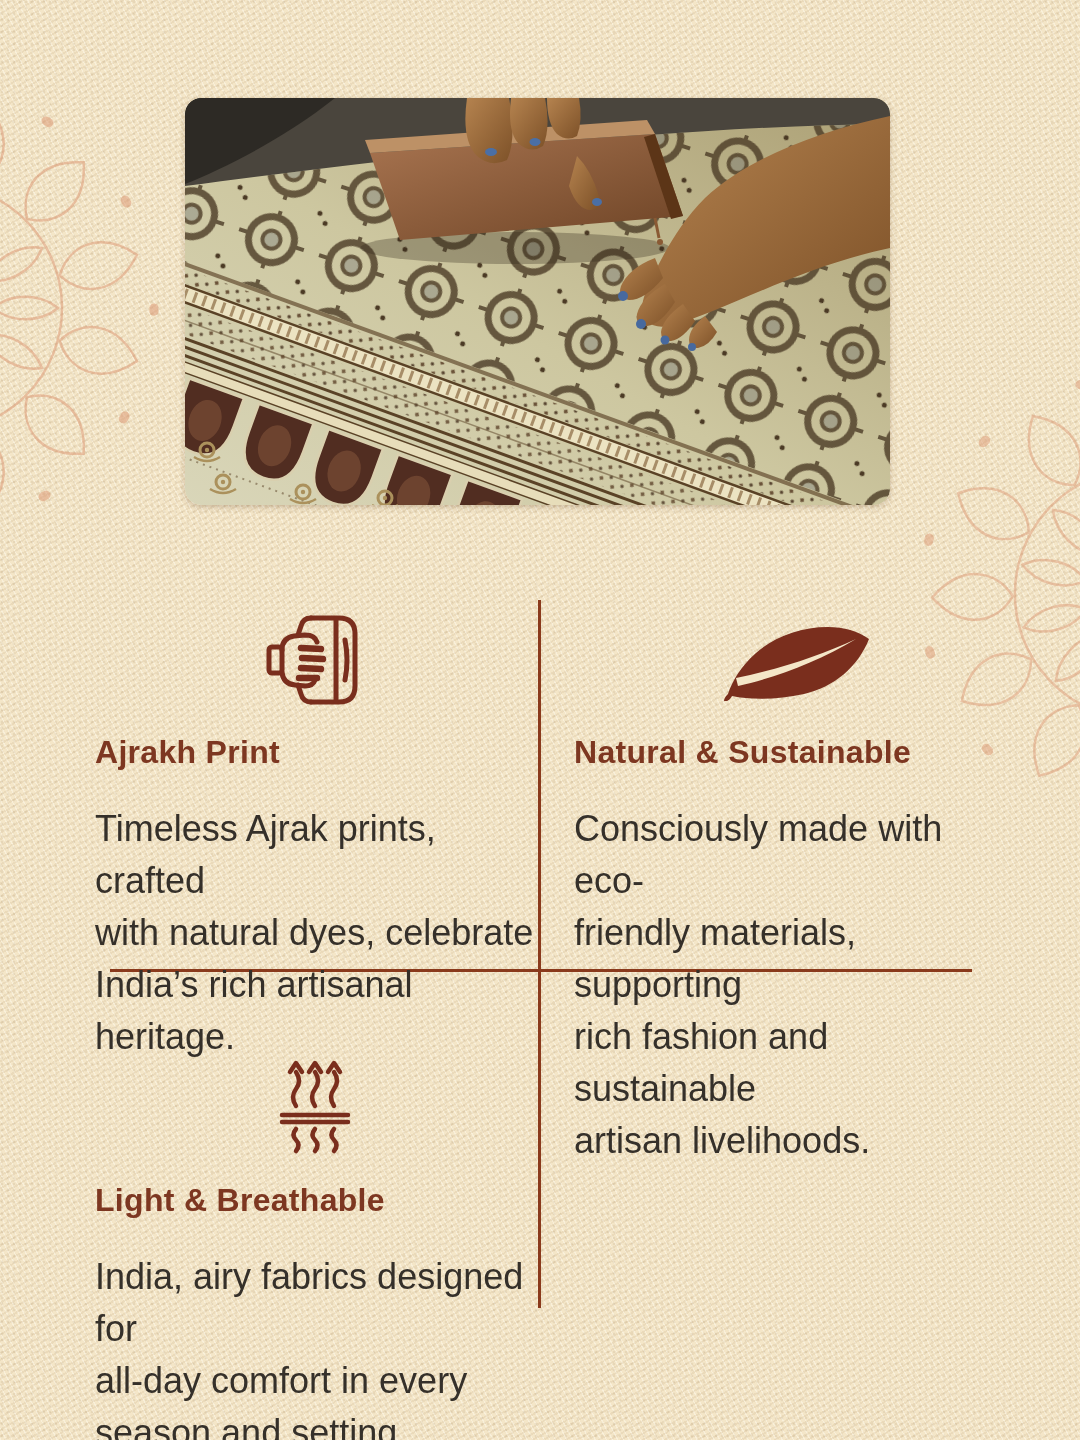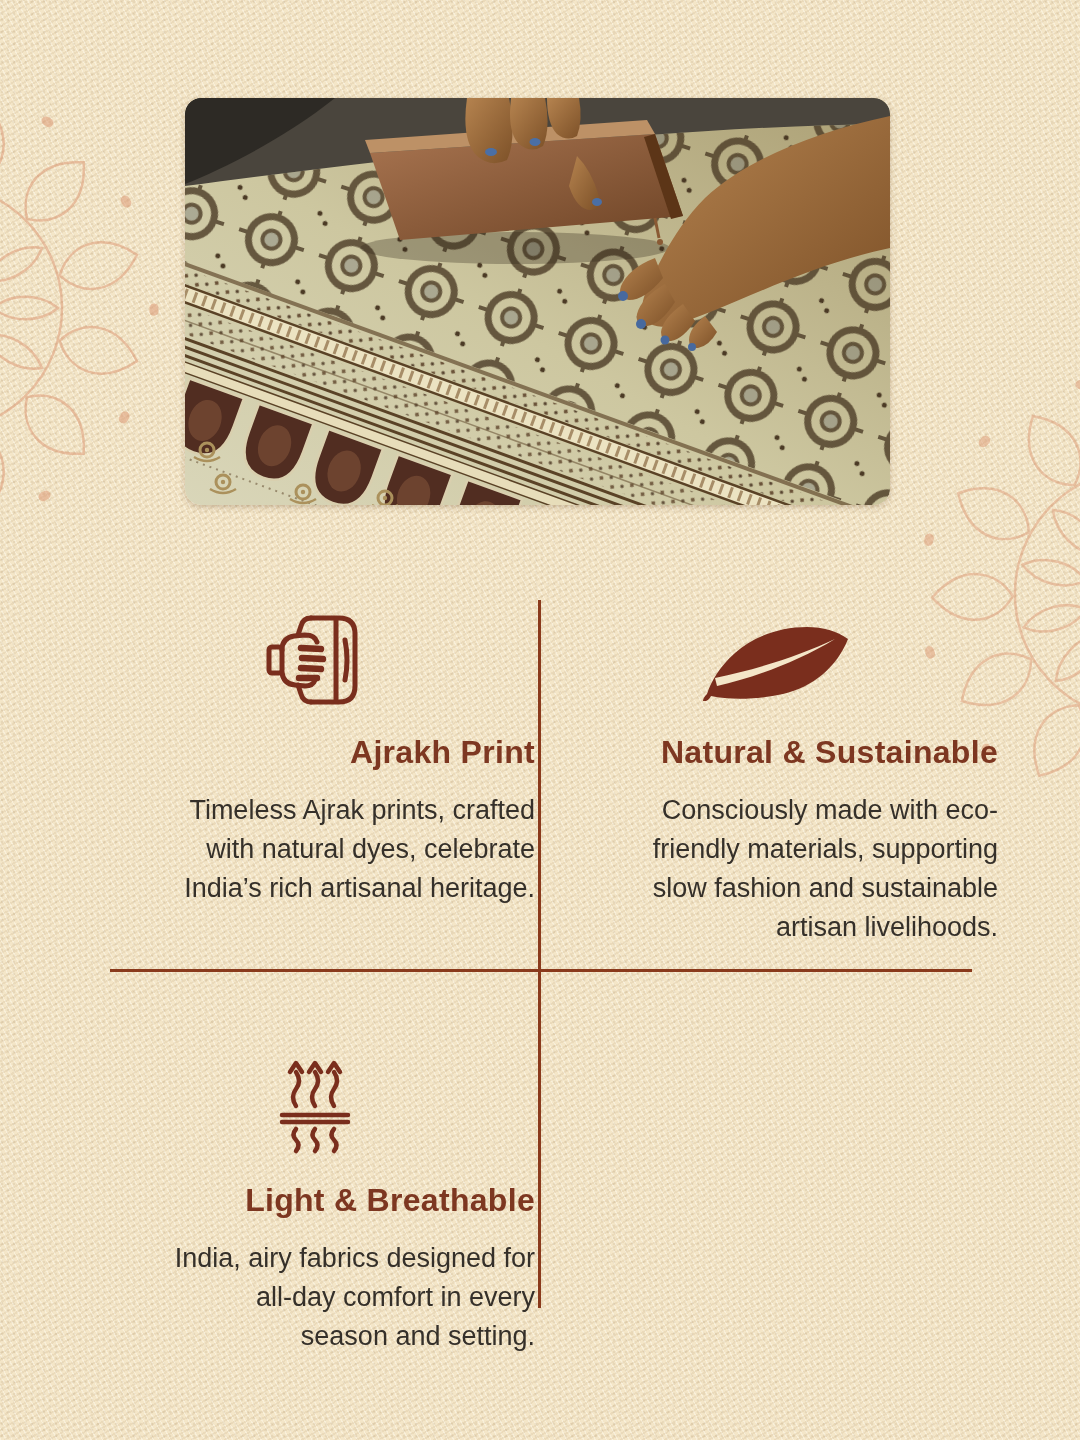--- a/index.html
+++ b/index.html
@@ -18,29 +18,29 @@
   .m-left{left:-292px;top:78px;width:460px;height:460px;opacity:.55}
   .m-right{left:908px;top:362px;width:464px;height:464px;opacity:.5;transform:rotate(14deg)}
   .hero{
     position:absolute;left:185px;top:98px;width:705px;height:407px;
     border-radius:16px;overflow:hidden;box-shadow:0 2px 6px rgba(90,60,30,.25);
   }
   .hero svg{display:block;width:100%;height:100%}
   .divider{position:absolute;background:#8a3a1c}
   .divider.v{left:538px;top:600px;width:3px;height:708px}
   .divider.h{left:110px;top:969px;width:862px;height:3px}
-  .feature{position:absolute;text-align:right}
+  .feature{position:absolute;text-align:left}
   #f0{left:95px;top:608px;width:440px}
-  #f1{left:553px;top:608px;width:445px}
+  #f1{left:574px;top:608px;width:445px}
   #f2{left:95px;top:1056px;width:440px}
   #f3{left:553px;top:996px;width:445px}
   .icon-box{height:104px;display:flex;align-items:center;justify-content:center}
   .ic{stroke:#7a2e1d;fill:none;stroke-width:5;stroke-linecap:round;stroke-linejoin:round}
   .feature-title{margin:18px 0 0;font-size:32px;line-height:45px;font-weight:700;color:#7d3721;letter-spacing:.3px}
-  .feature-desc{margin:16px 0 0;font-size:27px;line-height:39px;color:#35302a;white-space:pre-line}
+  .feature-desc{margin:28px 0 0;font-size:36px;line-height:52px;color:#35302a;white-space:pre-line}
 </style>
 </head>
 <body>
 
 <svg width="0" height="0" style="position:absolute" aria-hidden="true">
   <defs>
     <g id="mandala-def">
       <g fill="none" stroke="#dd9b77" stroke-width="2.5">
         <circle r="30" stroke-dasharray="4 3"></circle>
         <circle r="52"></circle>
@@ -234,21 +234,21 @@
   <section class="feature" id="f1">
     <div class="icon-box">
       <svg width="150" height="82" viewBox="0 0 150 82">
         <path fill="#7a2e1d" d="M6 75 C 10 63 18 48 34 34 C 52 18 78 8 106 8 C 122 8 136 12 147 20 C 136 48 112 68 82 75 C 56 81 28 81 10 77 C 8 81 5 83 2 82 C 2 79 4 77 6 75 Z"></path>
         <path fill="#f4e6c8" d="M16 67 C 52 59 96 43 134 20 C 100 36 58 50 14 59 Z"></path>
       </svg>
     </div>
     <h2 class="feature-title">Natural &amp; Sustainable</h2>
     <p class="feature-desc">Consciously made with eco-
 friendly materials, supporting
-slow fashion and sustainable
+rich fashion and sustainable
 artisan livelihoods.</p>
   </section>
 
   <section class="feature" id="f2">
     <div class="icon-box">
       <svg width="100" height="100" viewBox="0 0 100 100" class="ic" style="stroke-width:4.5">
         <path d="M31 48 q-6 -9 0 -17 q6 -8 0 -17"></path>
         <path d="M25 14 L31 5 L37 14"></path>
         <path d="M50 48 q-6 -9 0 -17 q6 -8 0 -17"></path>
         <path d="M44 14 L50 5 L56 14"></path>

